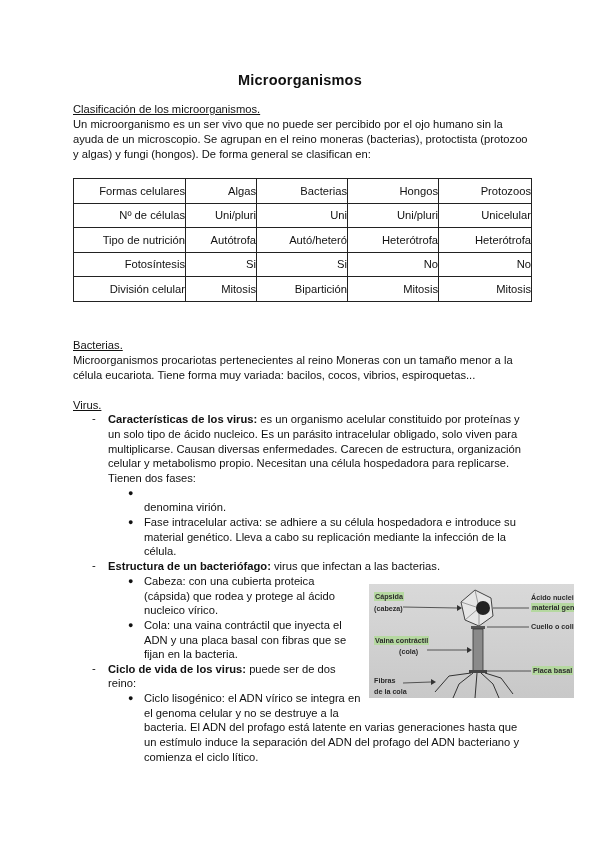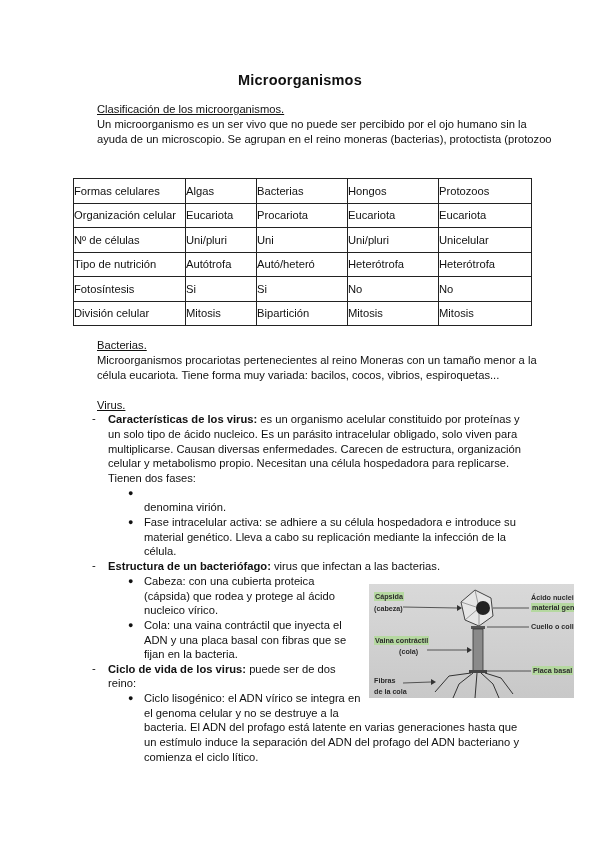--- a/index.html
+++ b/index.html
@@ -1,25 +1,25 @@
 <!DOCTYPE html>
 <html><head>
   <meta charset="utf-8">
   <style>
     html, body { margin: 0; padding: 0; background: #ffffff; }
     body { width: 600px; height: 848px; position: relative; overflow: hidden;
            font-family: "Liberation Sans", sans-serif; color: #111; }
     .page { position: absolute; left: 0; top: 0; width: 600px; height: 848px; }
     .title { position: absolute; left: 0; width: 600px; top: 72px; text-align: center;
              font-weight: bold; font-size: 14.5px; letter-spacing: 0.2px; }
-    .txt { position: absolute; left: 73px; width: 470px; font-size: 11.2px; line-height: 14.6px; margin-left: 24px; }
+    .txt { position: absolute; left: 73px; width: 470px; font-size: 11.2px; line-height: 14.6px; }
     .u { text-decoration: underline; }
     table.cls { position: absolute; left: 73px; top: 178px; border-collapse: collapse;
                 font-size: 11.2px; }
-    table.cls td { border: 1px solid #222; height: 23.5px; padding: 0; text-align: left;
+    table.cls td { border: 1px solid #222; height: 23.5px; padding: 0; text-align: right;
                    vertical-align: middle; }
     .c0 { width: 111px; } .c1 { width: 70px; margin-top: 28px; } .c2 { width: 90px; } .c3 { width: 90px; } .c4 { width: 92px; }
     .dash { position: absolute; font-size: 11.2px; }
     .lvl1 { position: absolute; left: 108px; font-size: 11.2px; line-height: 14.6px; }
     .bullet { position: absolute; font-size: 9px; }
     .lvl2 { position: absolute; left: 144px; font-size: 11.2px; line-height: 14.6px; }
     b { font-weight: bold; }
     .figure { position: absolute; left: 369px; top: 584px; width: 205px; height: 114px;
               background: linear-gradient(180deg, #d9d9d9 0%, #cfcfcf 60%, #c8c8c8 100%); overflow: hidden; }
     .figure .lbl { position: absolute; font-size: 7.2px; font-weight: bold; color: #2b2b2b; line-height: 9px; }
@@ -28,36 +28,30 @@
 </head>
 <body>
 
 <div class="page">
 
   <div class="title">Microorganismos</div>
 
   <div class="txt u" style="top:102px">Clasificación de los microorganismos.</div>
   <div class="txt" style="top:117px">Un microorganismo es un ser vivo que no puede ser percibido por el ojo humano sin la</div>
   <div class="txt" style="top:132px">ayuda de un microscopio. Se agrupan en el reino moneras (bacterias), protoctista (protozoo</div>
+  <div class="txt" style="top:147px">y algas) y fungi (hongos). De forma general se clasifican en:</div>
 
   <table class="cls">
     <tbody>
         <tr>
       <td class="c0">Formas celulares</td>
       <td class="c1">Algas</td>
       <td class="c2">Bacterias</td>
       <td class="c3">Hongos</td>
       <td class="c4">Protozoos</td>
-    </tr>
-    <tr>
-      <td>Organización celular</td>
-      <td>Eucariota</td>
-      <td>Procariota</td>
-      <td>Eucariota</td>
-      <td>Eucariota</td>
     </tr>
     <tr>
       <td>Nº de células</td>
       <td>Uni/pluri</td>
       <td>Uni</td>
       <td>Uni/pluri</td>
       <td>Unicelular</td>
     </tr>
     <tr>
       <td>Tipo de nutrición</td>

